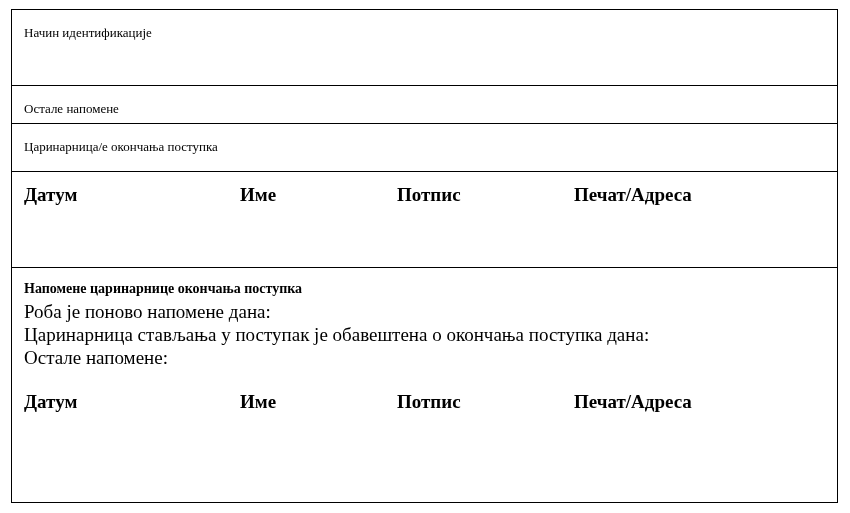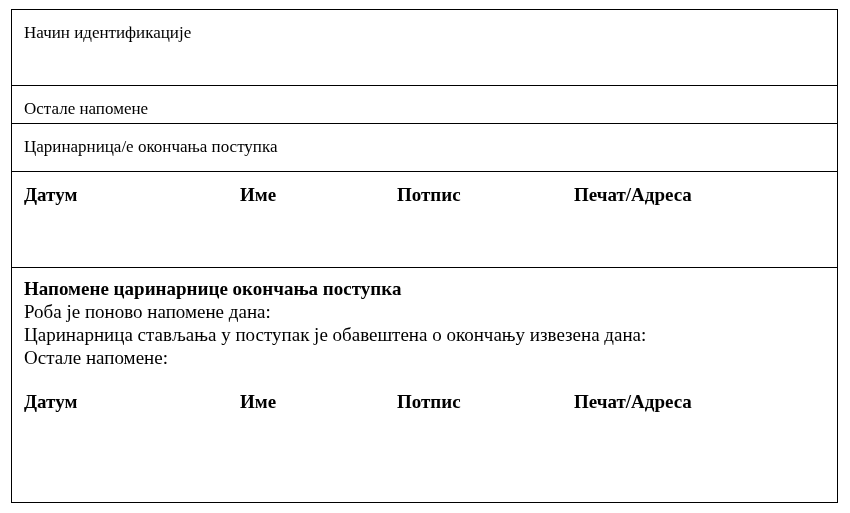--- a/index.html
+++ b/index.html
@@ -47,41 +47,41 @@
   .row-other {
     height: 38px;
   }
   .row-sign {
     height: 96px;
   }
   .row-notes {
     height: 234px;
   }
   .cell-label {
-    font-size: 17px;
+    font-size: 13px;
     line-height: 23px;
     padding: 11px 0 0 12px;
   }
   .sign-line {
     position: relative;
     height: 30px;
   }
   .sign-item {
     position: absolute;
     font-size: 19px;
     line-height: 23px;
     white-space: nowrap;
     font-weight: bold;
   }
   .sign-date { left: 12px; }
   .sign-name { left: 188px; margin-left: 40px; }
   .sign-signature { left: 385px; text-align: right; }
   .sign-stamp { left: 562px; }
   .notes-title {
-    font-size: 19px;
+    font-size: 14px;
     line-height: 23px;
     font-weight: bold;
     padding: 9px 0 0 12px;
   }
   .notes-line {
     font-size: 19px;
     line-height: 23px;
     padding: 0 0 0 12px;
     white-space: nowrap;
   }
@@ -114,21 +114,21 @@
         <span class="sign-item sign-date">Датум</span>
         <span class="sign-item sign-name">Име</span>
         <span class="sign-item sign-signature">Потпис</span>
         <span class="sign-item sign-stamp">Печат/Адреса</span>
       </div>
     </div>
 
     <div class="row row-notes">
       <div class="notes-title">Напомене царинарнице окончања поступка</div>
       <div class="notes-line">Роба је поново напомене дана:</div>
-      <div class="notes-line">Царинарница стављања у поступак је обавештена о окончању извезена дана:</div>
+      <div class="notes-line">Царинарница стављања у поступак је обавештена о окончања поступка дана:</div>
       <div class="notes-line">Остале напомене:</div>
       <div class="notes-sign">
         <span class="sign-item sign-date">Датум</span>
         <span class="sign-item sign-name">Име</span>
         <span class="sign-item sign-signature">Потпис</span>
         <span class="sign-item sign-stamp">Печат/Адреса</span>
       </div>
     </div>
 
   </div>

